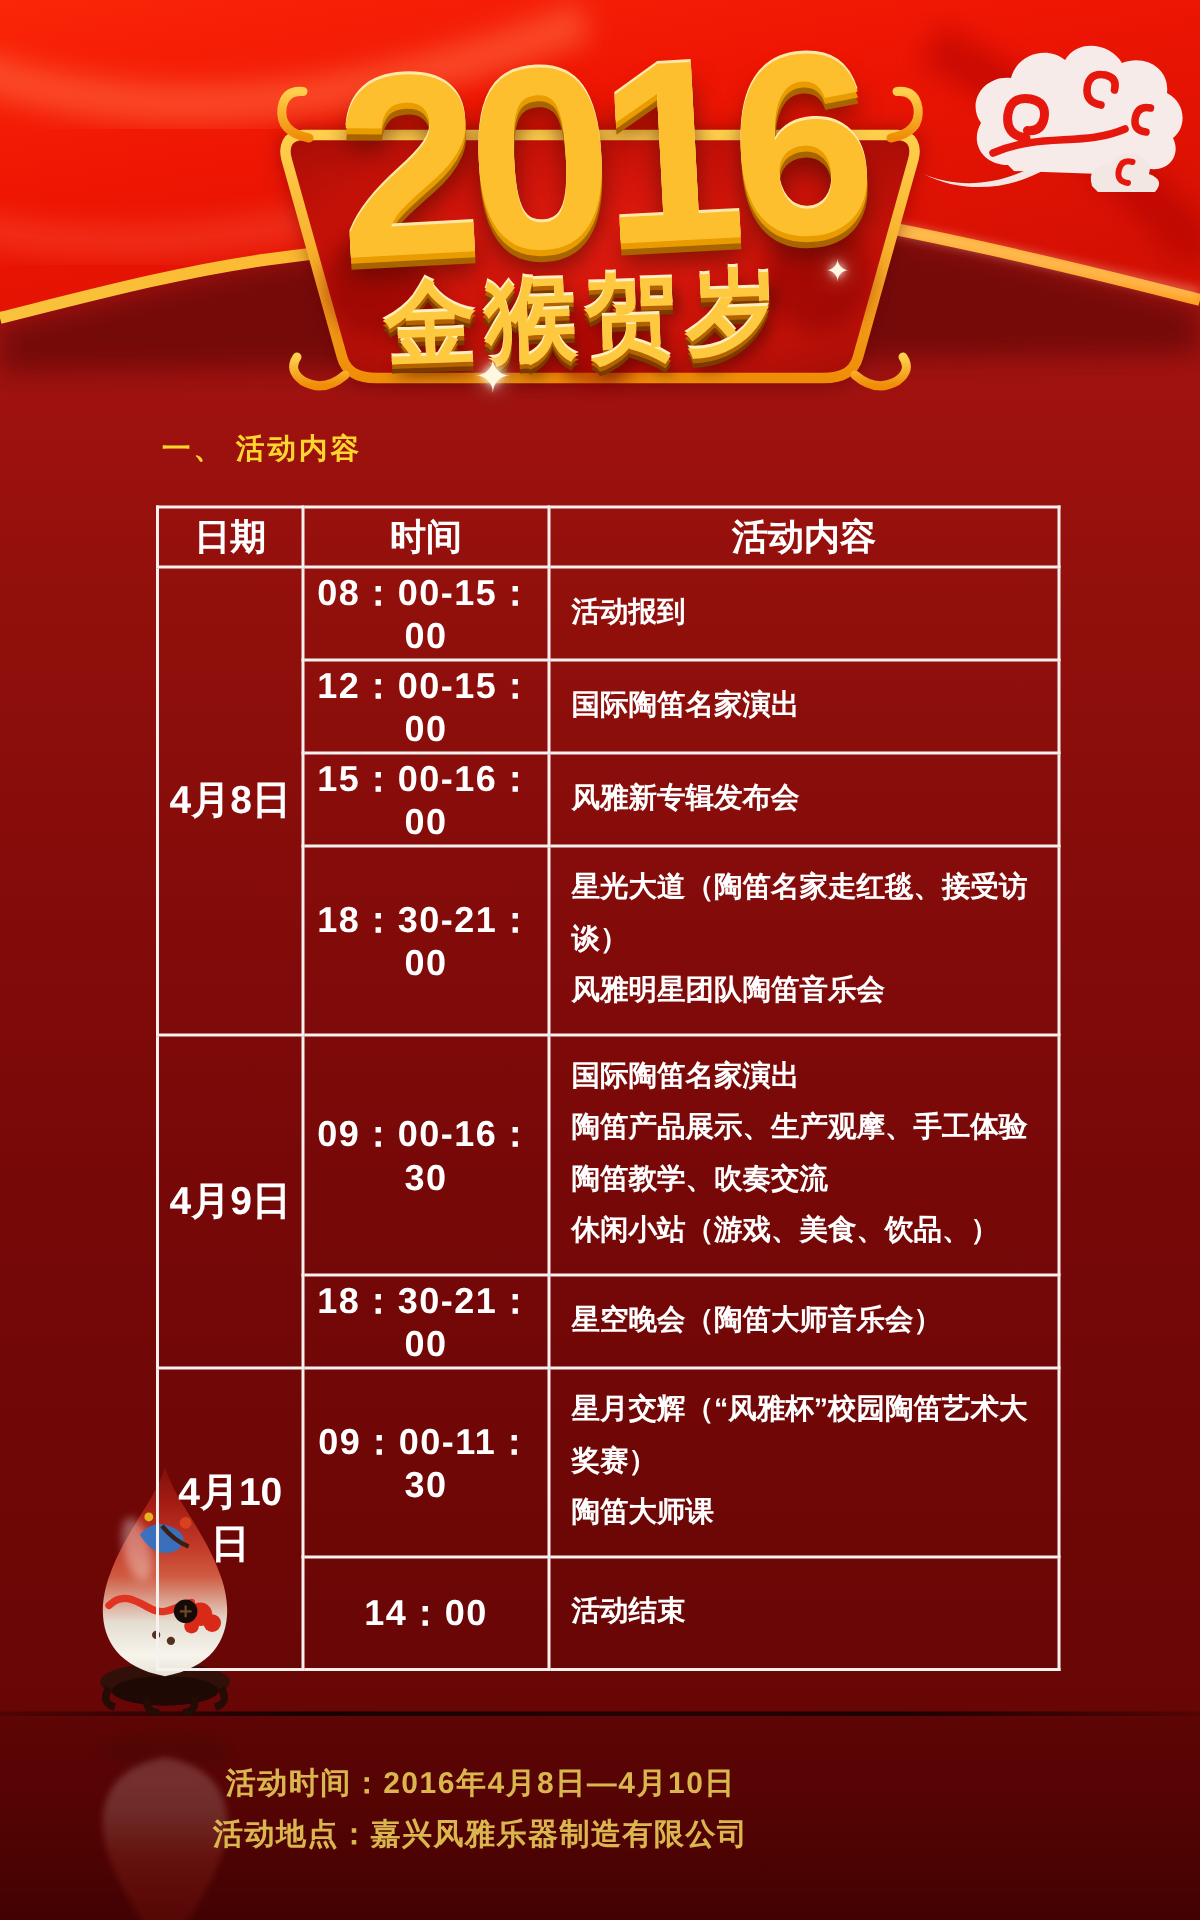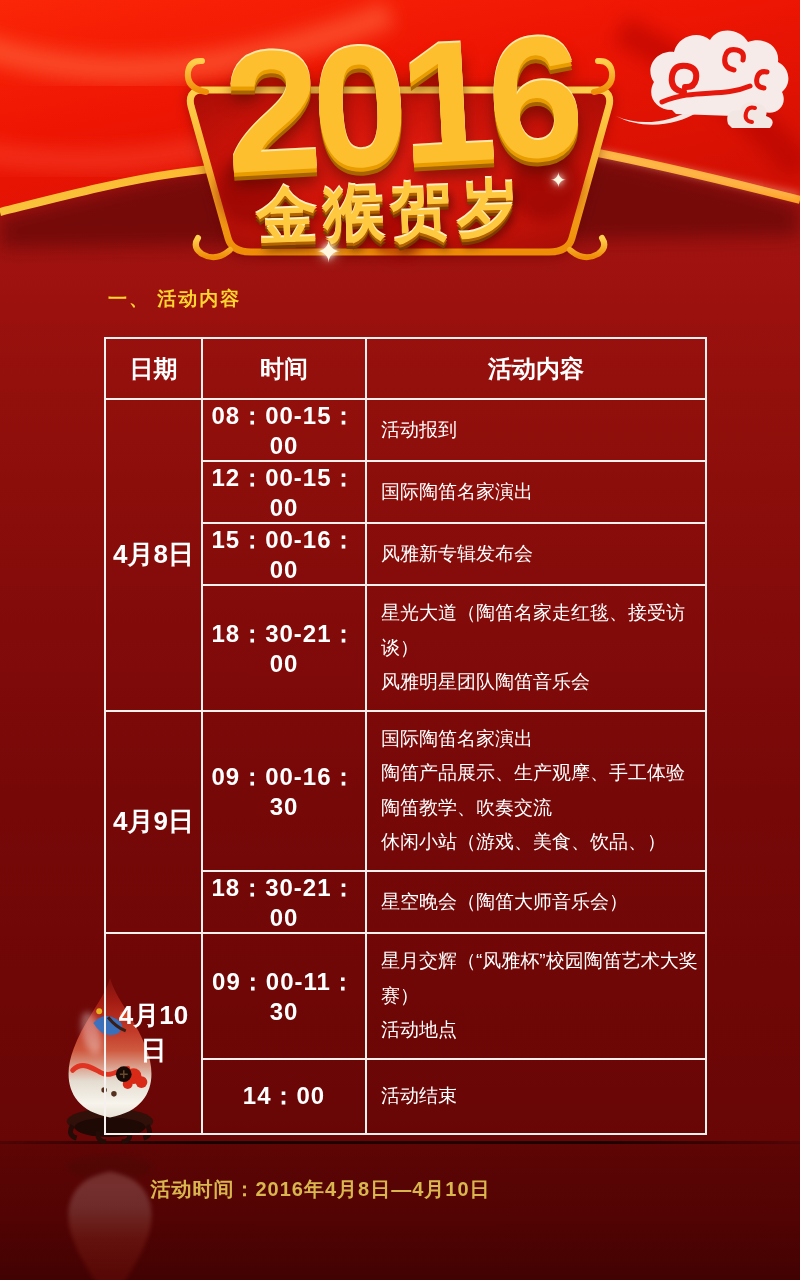--- a/index.html
+++ b/index.html
@@ -37,23 +37,23 @@
   .section-title { position:absolute; left:108px; top:286px; z-index:8;
                    font-size:19px; font-weight:700; color:#ffd52e; letter-spacing:2px; }
 
   
   table.schedule { position:absolute; left:104px; top:337px; width:601px; z-index:8;
                    border-collapse:collapse; table-layout:fixed; }
   table.schedule th, table.schedule td { border:2px solid #f6f1ef; color:#ffffff; vertical-align:middle; }
   table.schedule th { font-size:24px; font-weight:700; text-align:center; }
   td.date { font-size:26px; font-weight:700; text-align:center;margin-top:43px; }
   td.time { font-size:24px; font-weight:700; text-align:center; letter-spacing:1px; }
-  td.content { font-size:19px; font-weight:400; text-align:left; padding:10px 6px 10px 14px;
+  td.content { font-size:19px; font-weight:700; text-align:left; padding:10px 6px 10px 14px;
                white-space:pre-line; line-height:1.82; }
-  tr.h50 { height:61px; } tr.h55 { height:55px; } tr.h60 { height:60px; } tr.h57 { height:75px; }
+  tr.h50 { height:40px; } tr.h55 { height:55px; } tr.h60 { height:60px; } tr.h57 { height:75px; }
   tr.h95 { height:95px; } tr.h143 { height:143px; } tr.h58 { height:58px; } tr.h97 { height:97px; }
 
   
   .ocarina { position:absolute; left:38px; top:972px; width:144px; height:172px; z-index:6; }
   .ocarina-reflection { position:absolute; left:38px; top:1145px; width:144px; height:172px; z-index:6;
                         transform:scaleY(-1); opacity:.18; filter:blur(2px); }
 
   
   .footer { position:absolute; left:0; top:1172px; width:641px; z-index:9; text-align:center; }
   .footer .line { font-size:20px; font-weight:700; color:#d9b64e; letter-spacing:1px; line-height:34px; }
@@ -186,21 +186,21 @@
 休闲小站（游戏、美食、饮品、）</td>
       </tr>
       <tr class="h58">
         <td class="time">18：30-21：00</td>
         <td class="content">星空晚会（陶笛大师音乐会）</td>
       </tr>
       <tr class="h97">
         <td class="date" rowspan="2">4月10日</td>
         <td class="time">09：00-11：30</td>
         <td class="content">星月交辉（“风雅杯”校园陶笛艺术大奖赛）
-活动地点</td>
+陶笛大师课</td>
       </tr>
       <tr class="h57">
         <td class="time">14：00</td>
         <td class="content">活动结束</td>
       </tr>
     </tbody>
   </table>
 
   <svg class="ocarina" viewBox="0 0 144 175" aria-hidden="true">
     <defs>
@@ -242,15 +242,16 @@
   <svg class="ocarina-reflection" viewBox="0 0 144 175" aria-hidden="true">
     <use href="#refbody"></use>
     <ellipse cx="72" cy="152" rx="44" ry="13" fill="#301009"></ellipse>
     <path id="refbody" d="M72,6 C66,28 46,48 35,78 C24,106 28,140 72,148 C116,140 120,106 109,78 C98,48 78,28 72,6 Z" fill="url(#potGrad)"></path>
   </svg>
 
   <div class="floor-line"></div>
 
   <div class="footer">
     <div class="line">活动时间：2016年4月8日—4月10日</div>
+    <div class="line">活动地点：嘉兴风雅乐器制造有限公司</div>
   </div>
 
 </div>
 
 </body></html>

